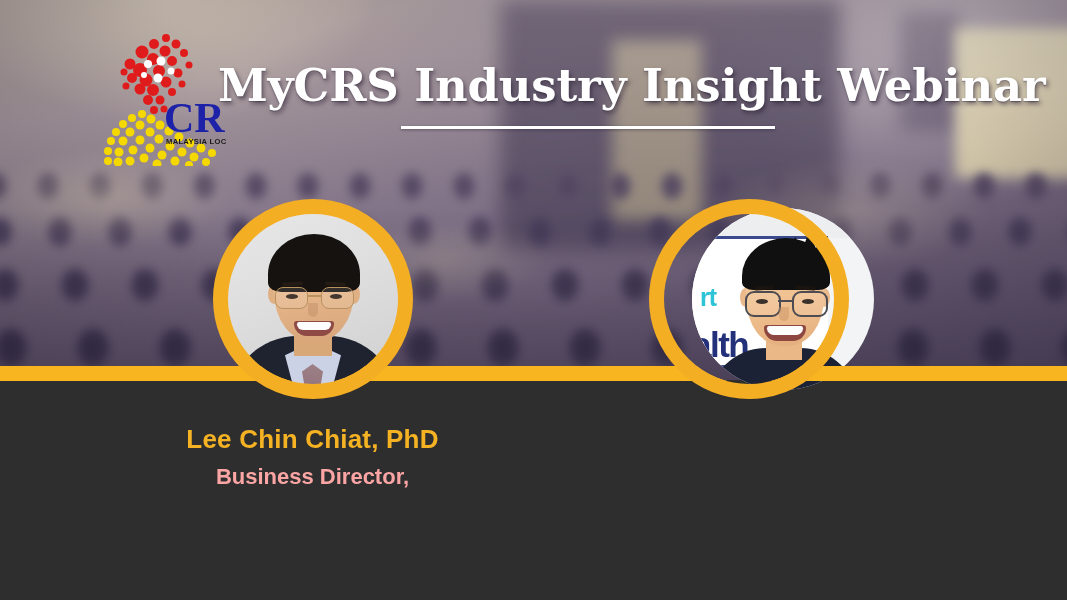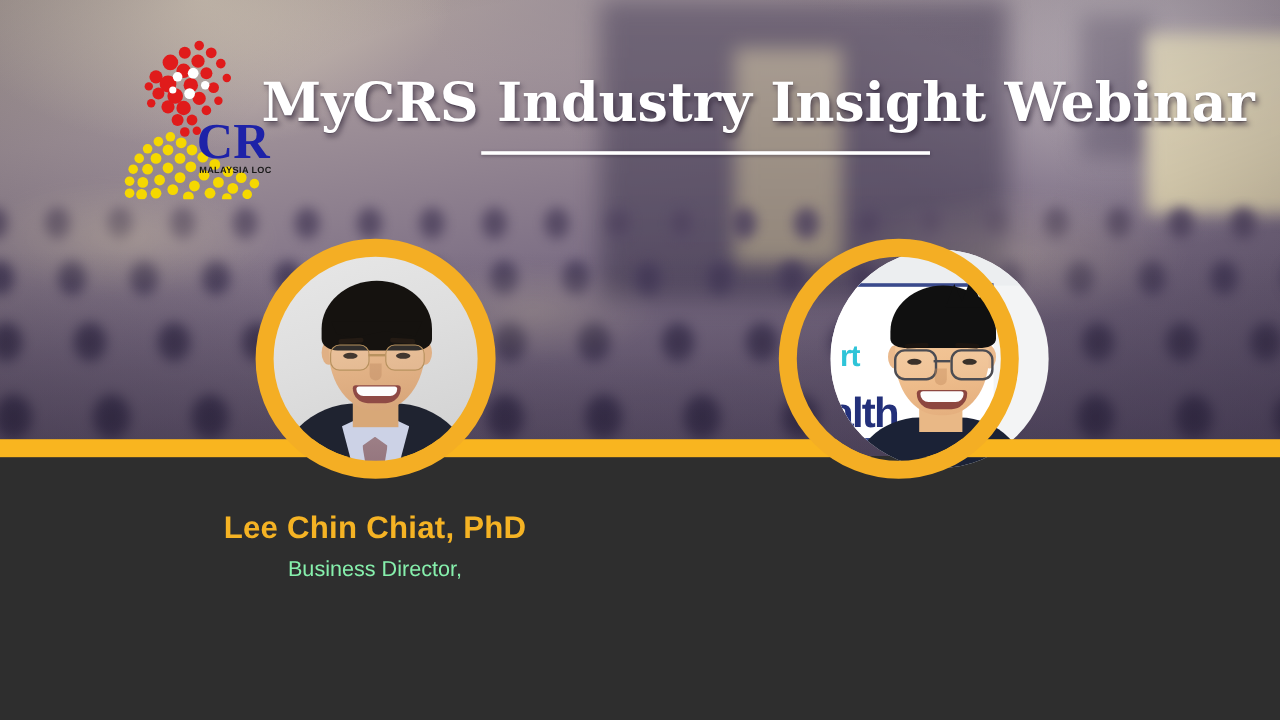--- a/index.html
+++ b/index.html
@@ -328,23 +328,23 @@
     font-family: "Liberation Sans", sans-serif;
     font-weight: 700;
     font-size: 26px;
     color: #f5b324;
     letter-spacing: 0.2px;
     line-height: 1.15;
   }
   .sp-role {
     margin-top: 9px;
     font-family: "Liberation Sans", sans-serif;
-    font-weight: 400;
-    font-size: 18px;
-    color: #86efac;
+    font-weight: 700;
+    font-size: 22px;
+    color: #fca5a5;
     line-height: 1.18;
   }
   .sp-talk {
     margin-top: 13px;
     font-family: "Liberation Sans", sans-serif;
     font-weight: 400;
     font-size: 17px;
     color: #ececec;
     line-height: 1.22;
   }

